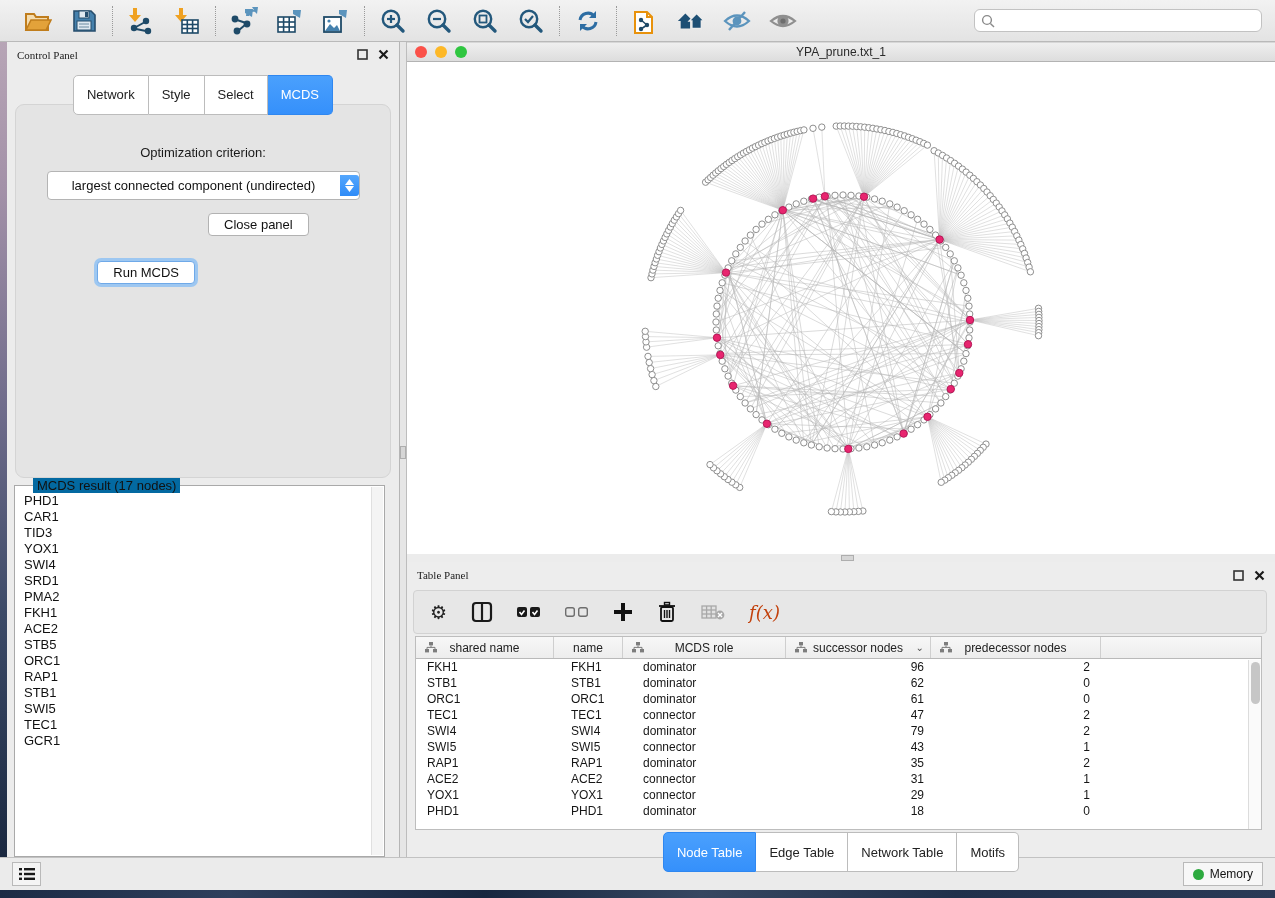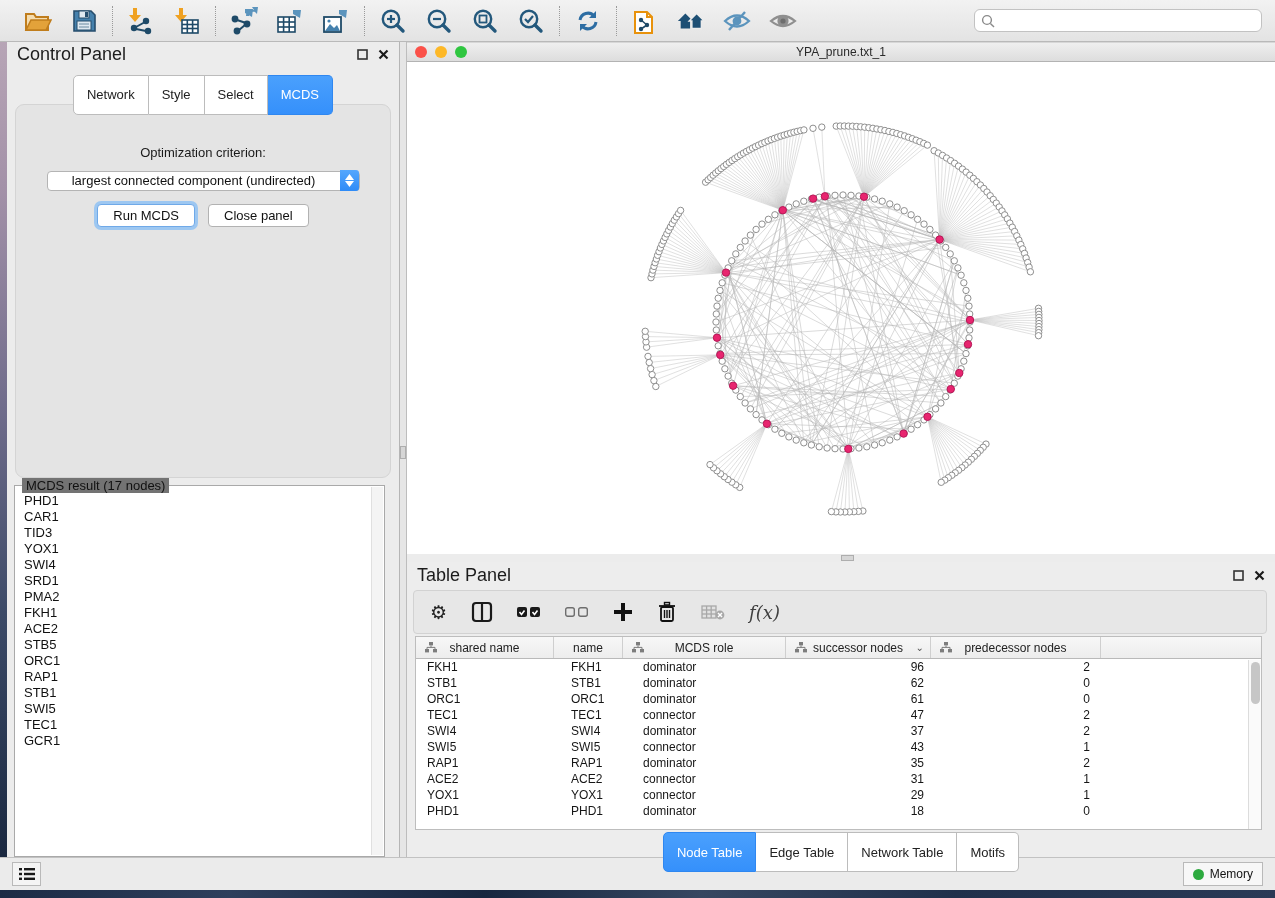--- a/index.html
+++ b/index.html
@@ -17,46 +17,46 @@
                 display:flex; align-items:center; padding:0 6px; gap:4px; }
   .search-box input { border:none; outline:none; flex:1; font-size:12px; background:transparent; }
 
   
   .main { display:flex; height:815px; }
   .wall-left { width:7px; background:linear-gradient(180deg,#b7a5b6 0%,#a391a8 18%,#6f6c8b 45%,#3c4a67 70%,#1a2840 100%); }
 
   
   .cpanel { width:393px; background:#ececec; border-right:1px solid #b5b5b5; display:flex; flex-direction:column; position:relative; }
   .panel-titlebar { height:26px; display:flex; align-items:center; padding:0 10px; }
-  .panel-titlebar .title { flex:1; font-size:18px; color:#1c1c1c; }
+  .panel-titlebar .title { flex:1; font-size:11px; color:#1c1c1c;font-family:Liberation Serif, serif; }
   .win-btns { display:flex; gap:10px; align-items:center; }
   .float-btn svg, .close-btn svg { display:block; }
 
   .seg-tabs { display:flex; justify-content:center; position:relative; z-index:2; margin-top:7px; }
   .seg { height:40px; background:#fff; border:1px solid #bcbcbc; border-left:none; padding:0 13px;
          display:flex; align-items:center; font-size:13px; color:#222; cursor:default; }
   .seg:first-child { border-left:1px solid #bcbcbc; border-radius:5px 0 0 5px; }
   .seg:last-child { border-radius:0 5px 5px 0; }
   .seg.sel { background:linear-gradient(#4aa0fd,#3590fb); border-color:#2f87f0; color:#fff; }
 
   .cp-inner { margin:-11px 8px 0 8px; height:375px; background:#e4e4e4; border:1px solid #d4d4d4; border-radius:9px;
               padding-top:40px; text-align:center; }
   .opt-label { font-size:13px; color:#1a1a1a; }
-  .dropdown { margin:11px auto 0 auto; width:313px; height:20px; background:#fff; border:1px solid #b4b4b4; border-radius:4px;
+  .dropdown { margin:11px auto 0 auto; width:313px; height:29px; background:#fff; border:1px solid #b4b4b4; border-radius:4px;
               display:flex; align-items:center; }
   .dropdown .dd-text { flex:1; text-align:center; font-size:13px; color:#111; white-space:nowrap; overflow:hidden; }
   .dd-stepper { width:19px; height:21px; background:linear-gradient(#55a7fd,#2e8bf7); border-radius:0 3px 3px 0;
                 display:flex; flex-direction:column; align-items:center; justify-content:center; gap:1px; }
   .btn-row { margin-top:13px; display:flex; justify-content:center; gap:13px; }
   .mac-btn { height:23px; background:#fff; border:1px solid #b2b2b2; border-radius:4px; padding:0 15px;
              font-size:13px; color:#111; display:flex; align-items:center; cursor:default; }
-  .mac-btn.focused { box-shadow:0 0 0 3px rgba(110,180,250,.6); border-color:#6fa9e8; }
+  .mac-btn.focused { box-shadow:0 0 0 3px rgba(110,180,250,.6); border-color:#6fa9e8;margin-top:48px; }
 
   .groupbox { margin:7px 14px 0 7px; height:373px; border:1px solid #a9a9a9; background:#fff; position:relative; }
-  .groupbox .legend { position:absolute; top:-8px; left:7px; background:#737373; padding:0 4px; font-size:13px; color:#111; }
+  .groupbox .legend { position:absolute; top:-8px; left:18px; background:#0369a1; padding:0 4px; font-size:13px; color:#111; }
   .mcds-list { position:absolute; inset:1px 13px 1px 1px; overflow:hidden; padding:6px 0 0 8px; }
   .mcds-list .li { font-size:13px; line-height:16px; color:#111; }
   .vscroll-track { position:absolute; top:1px; right:1px; bottom:1px; width:12px; background:#f4f4f4; border-left:1px solid #e0e0e0; }
 
   
   .vsplit { width:7px; background:#e6e6e6; border-right:1px solid #bdbdbd; position:relative; }
   .vsplit .handle { position:absolute; top:404px; left:0; width:6px; height:13px; background:#d6d6d6; border:1px solid #aeaeae; }
   .rightcol { flex:1; display:flex; flex-direction:column; }
 
   .net-titlebar { height:20px; background:linear-gradient(#efefef,#dddddd); border-top:1px solid #d7d7d7; border-bottom:1px solid #b3b3b3;
@@ -67,21 +67,21 @@
   .net-canvas { height:495px; background:#fff; position:relative; overflow:hidden; }
 
   .hsplit { height:8px; background:#ececec; position:relative; }
   .hsplit .handle { position:absolute; left:50%; top:1px; width:13px; height:6px; background:#d6d6d6; border:1px solid #aeaeae; }
 
   
   .tpanel { flex:1; background:#ededed; display:flex; flex-direction:column; position:relative; }
   .t-toolbar { margin:2px 8px 0 6px; height:44px; background:#e7e7e7; border:1px solid #d2d2d2; border-radius:4px;
                display:flex; align-items:center; gap:24px; padding:0 16px; }
   .t-icon { display:flex; align-items:center; justify-content:center; height:26px; }
-  .fx { font-family:"DejaVu Serif","Liberation Serif",serif; font-style:italic; font-size:18px; color:#404040; }
+  .fx { font-family:"DejaVu Serif","Liberation Serif",serif; font-style:italic; font-size:18px; color:#c2410c; }
   .gear-glyph { font-size:19px; color:#222; line-height:1; }
 
   .ntable { margin:2px 13px 0 8px; background:#fff; border:1px solid #bdbdbd; height:194px; position:relative; overflow:hidden; }
   .thead { display:grid; grid-template-columns:138px 69px 163px 145px 170px 1fr; height:22px;
            background:linear-gradient(#f7f7f7,#ededed); border-bottom:1px solid #b9b9b9; }
   .th { position:relative; display:flex; align-items:center; justify-content:center; font-size:12px; color:#222;
         border-right:1px solid #cfcfcf; }
   .th:nth-child(2) { border-right:1px solid #cfcfcf; }
   .th .tree-ic { position:absolute; left:9px; top:5px; }
   .th .sort { position:absolute; right:6px; color:#555; font-size:10px; }
@@ -1138,21 +1138,21 @@
               <span class="c2">TEC1</span>
               <span class="c3">connector</span>
               <span class="c4">47</span>
               <span class="c5">2</span>
               <span></span>
             </div>
             <div class="trow">
               <span class="c1">SWI4</span>
               <span class="c2">SWI4</span>
               <span class="c3">dominator</span>
-              <span class="c4">37</span>
+              <span class="c4">79</span>
               <span class="c5">2</span>
               <span></span>
             </div>
             <div class="trow">
               <span class="c1">SWI5</span>
               <span class="c2">SWI5</span>
               <span class="c3">connector</span>
               <span class="c4">43</span>
               <span class="c5">1</span>
               <span></span>

